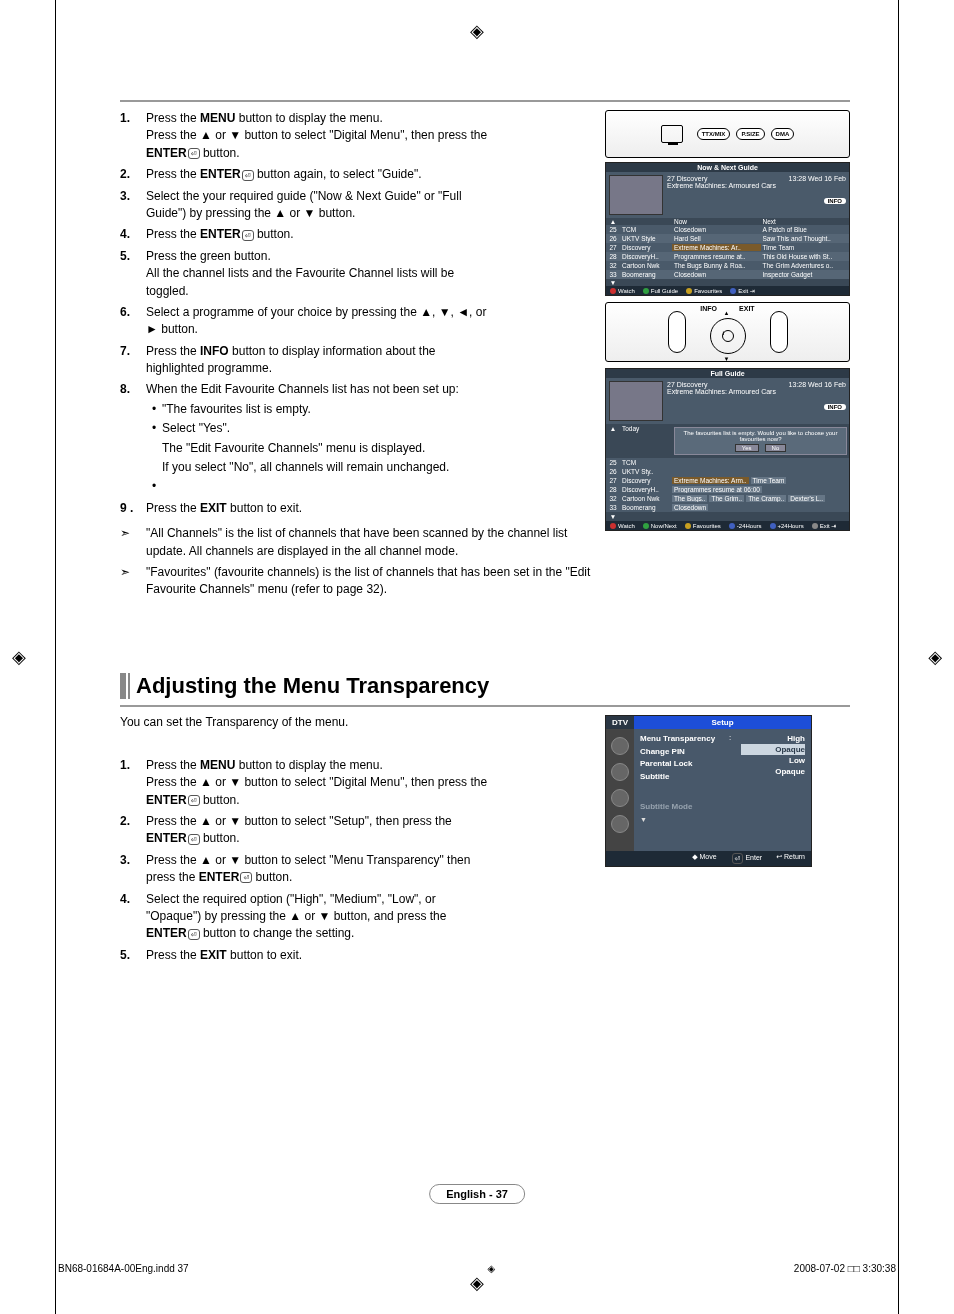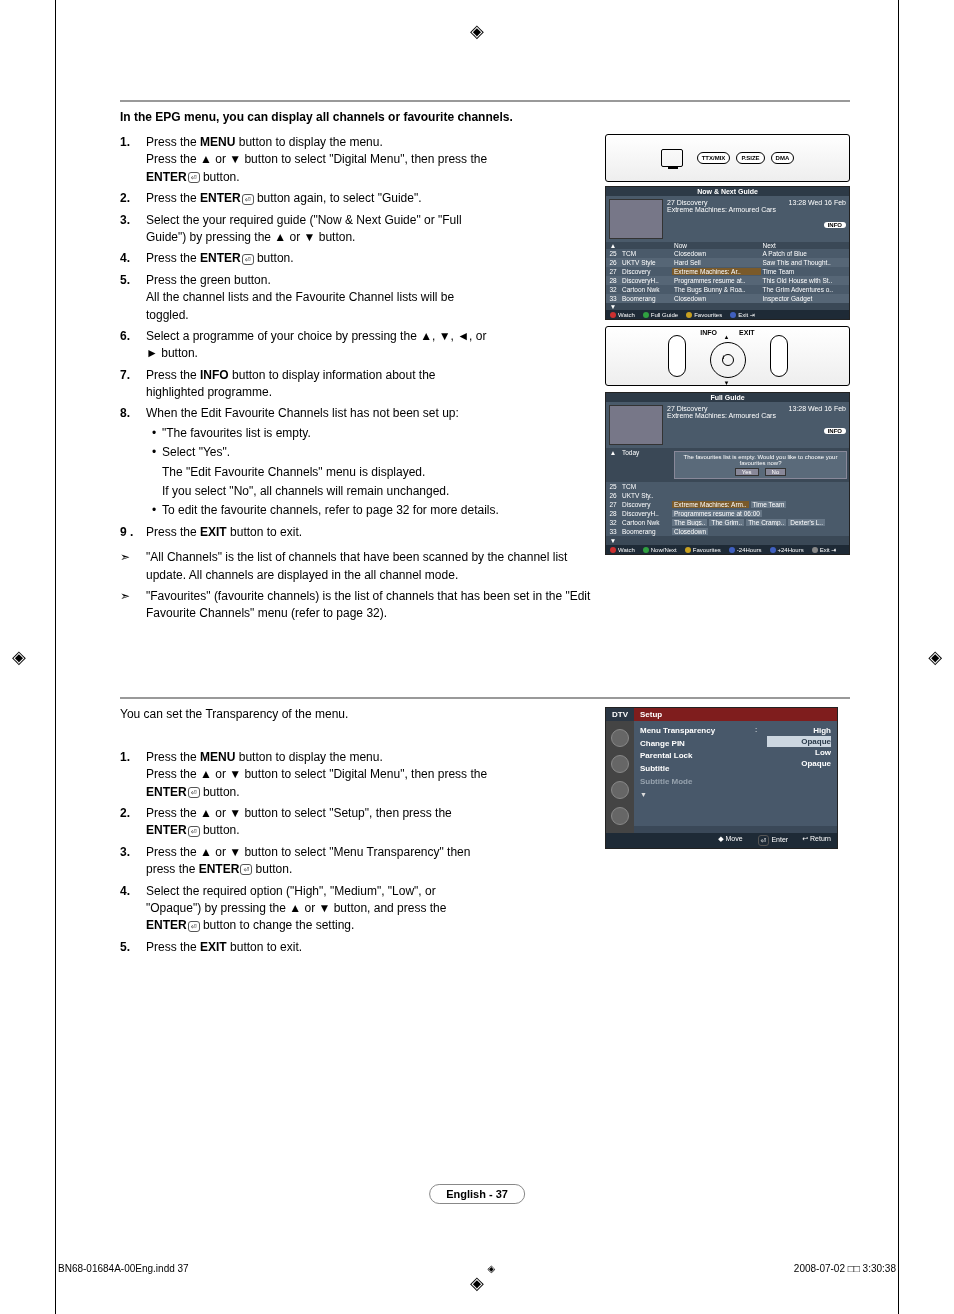--- a/index.html
+++ b/index.html
@@ -198,36 +198,36 @@
   }
   .yn{display:flex;justify-content:center;gap:6px;margin-top:2px;}
   .ynbtn{background:#889;border:1px solid #333;padding:0 6px;font-size:6px;}
 
   
   .dtv {
     background:#3a4858;
     border:1px solid #222;
     color:#fff;
     font-size:8px;
-    width:233px;
+    width:207px;
   }
   .dtv-top { display:flex; }
   .dtv-side { width:28px; background:#444; display:flex; flex-direction:column; align-items:center; gap:8px; padding:8px 0;}
   .dtv-ico { width:18px;height:18px;border:1px solid #888;border-radius:50%;background:#666; position:relative;}
   .dtv-main { flex:1; }
   .dtv-head { display:flex; }
   .dtv-tab { background:#2a3644; padding:2px 6px; font-weight:bold; }
-  .dtv-tab.act { background:#7f1d1d; flex:1; text-align:left; }
+  .dtv-tab.act { background:#1d4ed8; flex:1; text-align:center; }
   .dtv-body { display:flex; padding:4px 6px 24px; gap:6px; background:#48586a; }
   .dtv-labels { flex:1; line-height:1.6; font-weight:bold; }
   .dtv-vals { width:64px; }
   .opt { text-align:right; padding:1px 0; font-weight:bold; }
   .opt.sel { background:#ccd6e0; color:#2a3a4a; }
   .dtv-foot { background:#1e2a36; display:flex; justify-content:flex-end; gap:14px; padding:2px 6px; font-size:7px;}
-  .muted { color:#96a2ae; }
+  .muted { color:#96a2ae;margin-top:17px; }
   .arrow-down-small::after{content:"▼"; font-size:7px; color:#ddd;}
 
   .footer {
     position:absolute;
     bottom:110px;
     left:50%;
     transform:translateX(-50%);
     text-align:left;
   }
   .footer .pill {
@@ -261,21 +261,20 @@
 <span class="crop-top">◈</span>
 <span class="crop-left">◈</span>
 <span class="crop-right">◈</span>
 <span class="crop-bot">◈</span>
 <div class="trim-v" style="left:55px"></div>
 <div class="trim-v" style="right:55px"></div>
 
 <div class="page">
 
   <div class="title-underline"></div>
-  <div class="intro">In the EPG menu, you can display all channels or favourite channels.</div>
 
   <div class="cols">
     <div class="maincol">
       <ol class="steps" id="steps1">
           <li>
             <span class="num">1.</span>
             <span class="body">Press the <b>MENU</b> button to display the menu.<br>Press the ▲ or ▼ button to select "Digital Menu", then press the<br><b>ENTER</b><span class="enter-glyph">⏎</span> button.</span>
           </li>
           <li>
             <span class="num">2.</span>
@@ -310,21 +309,20 @@
                 <span class="dot">•</span>
                 <span>Select "Yes".</span>
               </div><div class="sub">
                 <span class="dot"></span>
                 <span>The "Edit Favourite Channels" menu is displayed.</span>
               </div><div class="sub">
                 <span class="dot"></span>
                 <span>If you select "No", all channels will remain unchanged.</span>
               </div><div class="sub">
                 <span class="dot">•</span>
-                <span>To edit the favourite channels, refer to page 32 for more details.</span>
               </div></span>
           </li>
           <li>
             <span class="num">9 .</span>
             <span class="body">Press the <b>EXIT</b> button to exit.</span>
           </li>
         </ol>
       <div id="notes1">
           <div class="note">
             <span class="arrow">➣</span>
@@ -520,20 +518,21 @@
             <span class="foot-item"><span class="dotc" style="background:#c8a020"></span>Favourites</span>
             <span class="foot-item"><span class="dotc" style="background:#4060c0"></span>-24Hours</span>
             <span class="foot-item"><span class="dotc" style="background:#4060c0"></span>+24Hours</span>
             <span class="foot-item"><span class="dotc" style="background:#888"></span>Exit ⇥</span>
           </div>
       </div>
     </div>
   </div>
 
   <div class="sec2">
+    <div class="section-title">Adjusting the Menu Transparency</div>
     <div class="title-underline"></div>
 
     <div class="cols">
       <div class="maincol">
         <div class="intro-plain">You can set the Transparency of the menu.</div>
         <ol class="steps" id="steps2">
             <li>
               <span class="num">1.</span>
               <span class="body">Press the <b>MENU</b> button to display the menu.<br>Press the ▲ or ▼ button to select "Digital Menu", then press the<br><b>ENTER</b><span class="enter-glyph">⏎</span> button.</span>
             </li>

